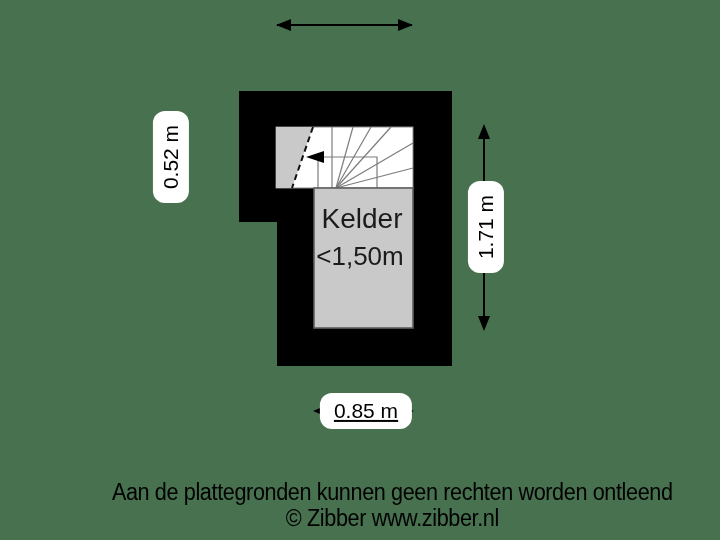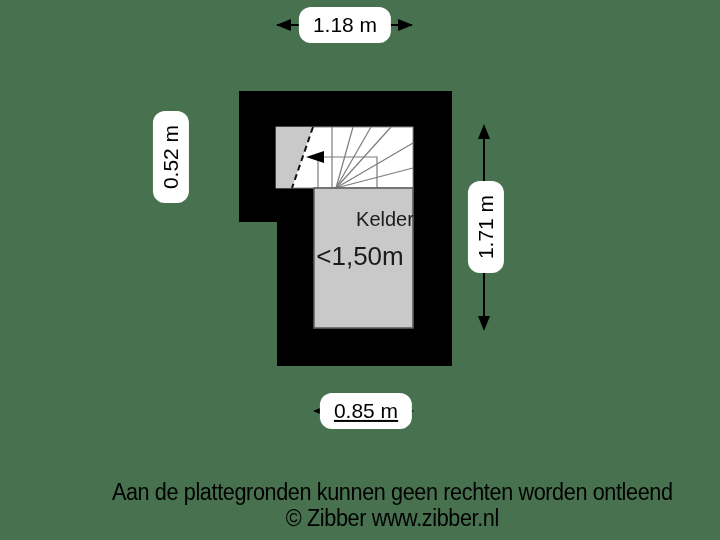--- a/index.html
+++ b/index.html
@@ -37,21 +37,21 @@
   }
   .dim-label.h { transform: translate(-50%, -50%); }
   .dim-label.v { transform: translate(-50%, -50%) rotate(-90deg); }
   .room-text {
     position: absolute;
     transform: translate(-50%, -50%);
     color: #1b1b1b;
     white-space: nowrap;
     z-index: 4;
   }
-  .room-name { font-size: 20px; margin-left: 23px; }
+  .room-name { font-size: 28px; }
   .room-height { font-size: 26px; }
   .footer {
     position: absolute;
     left: 0;
     top: 479px;
     width: 720px;
     text-align: center;
     color: #000;
     z-index: 5;
     margin-left: 32px;
@@ -108,21 +108,20 @@
       <path d="M484,331 L478,316 L490,316 Z" stroke="none"></path>
     </g>
 
     <g stroke="#000000" stroke-width="2" fill="#000000">
       <line x1="315" y1="411" x2="412" y2="411"></line>
       <path d="M313,411 L326,405.5 L326,416.5 Z" stroke="none"></path>
       <path d="M414,411 L401,405.5 L401,416.5 Z" stroke="none"></path>
     </g>
   </svg>
 
-  <div class="dim-label h" style="left:345px; top:25px;">1.18 m</div>
 
   <div class="dim-label v" style="left:171px; top:157px;">0.52 m</div>
 
   <div class="dim-label v" style="left:486px; top:227px;">1.71 m</div>
 
   <div class="dim-label h" style="left:366px; top:411px;text-decoration:underline;">0.85 m</div>
 
   <div class="room-text room-name" style="left:362px; top:219px;">Kelder</div>
 
   <div class="room-text room-height" style="left:360px; top:256px;">&lt;1,50m</div>

